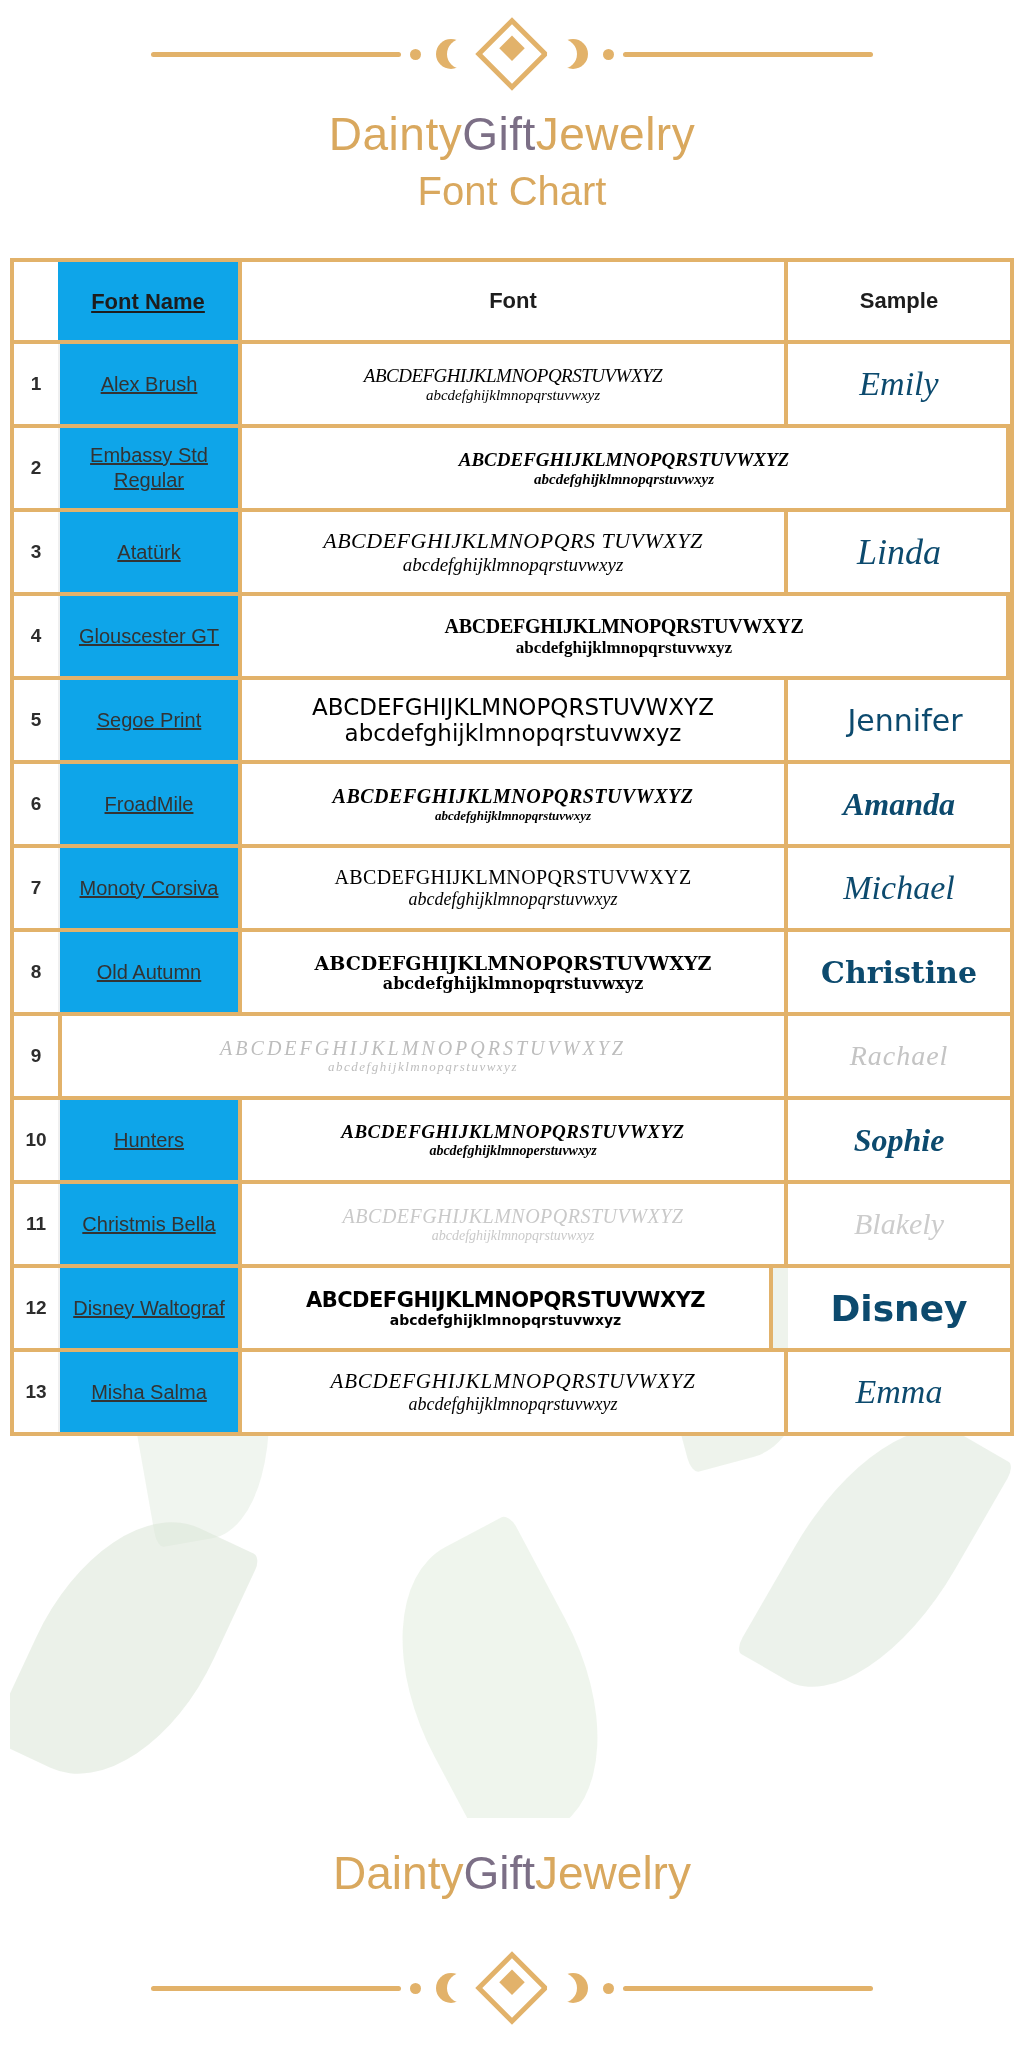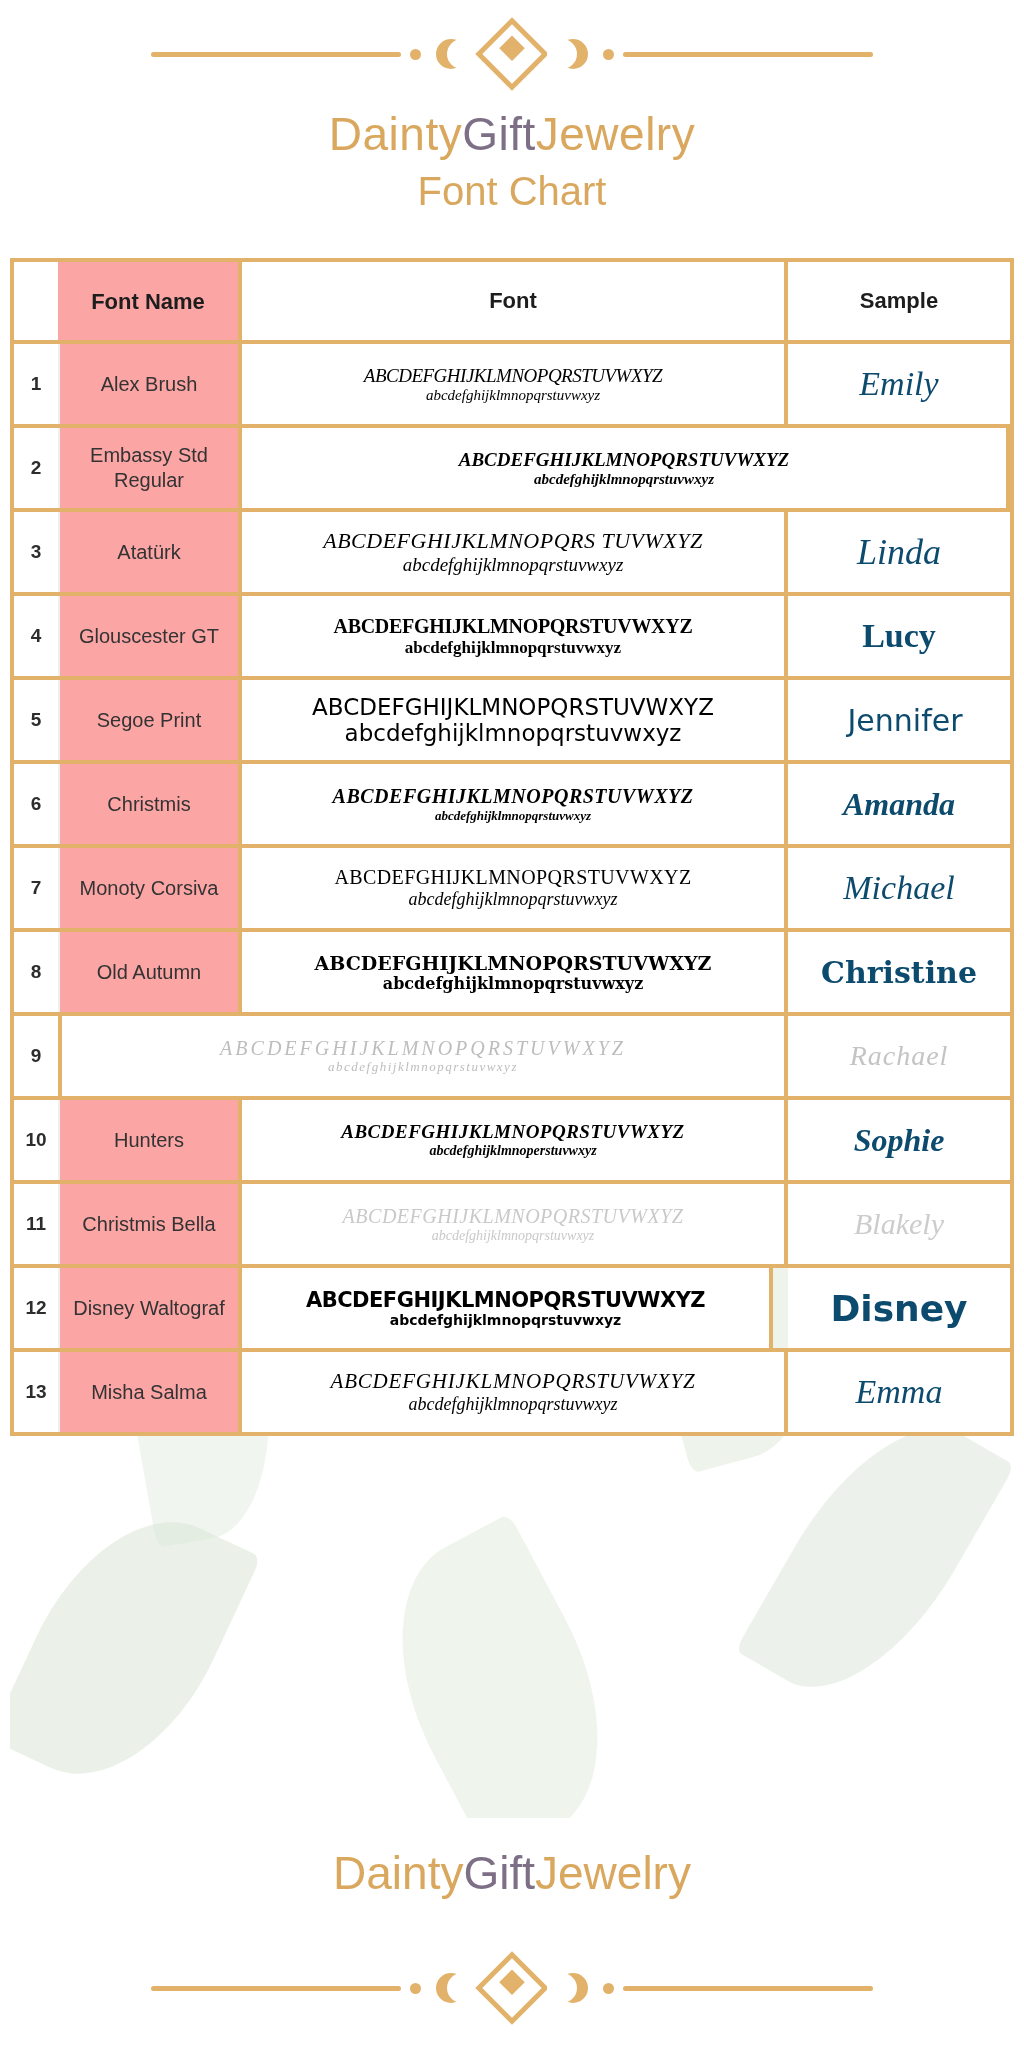--- a/index.html
+++ b/index.html
@@ -175,22 +175,23 @@
     color: #2d2d2d;
     background: #ffffff;
   }
   .c-name {
     width: 180px;
     flex: 0 0 180px;
     font-size: 20px;
     color: #333333;
     padding: 16px 6px;
     border-left: 2px solid #efefef;
-    background: #fca5a5;
+    background: #0ea5e9;
     line-height: 25px;
+    text-decoration: underline;
   }
   .c-font {
     flex: 1 1 auto;
     border-left: 4px solid #e2b26a;
     border-right: 4px solid #e2b26a;
     flex-direction: column;
     background: #ffffff;
     padding: 4px 6px;
   }
   .c-sample {
@@ -337,36 +338,35 @@
       <div class="cell c-sample s-3">Linda</div>
     </div>
 
     <div class="row body-row">
       <div class="cell c-num">4</div>
       <div class="cell c-name">Glouscester GT</div>
       <div class="cell c-font f4">
         <span class="fp-upper">ABCDEFGHIJKLMNOPQRSTUVWXYZ</span>
         <span class="fp-lower">abcdefghijklmnopqrstuvwxyz</span>
       </div>
-      <div class="cell c-sample s-4">Lucy</div>
     </div>
 
     <div class="row body-row">
       <div class="cell c-num">5</div>
       <div class="cell c-name">Segoe Print</div>
       <div class="cell c-font f5">
         <span class="fp-upper">ABCDEFGHIJKLMNOPQRSTUVWXYZ</span>
         <span class="fp-lower">abcdefghijklmnopqrstuvwxyz</span>
       </div>
       <div class="cell c-sample s-5">Jennifer</div>
     </div>
 
     <div class="row body-row">
       <div class="cell c-num">6</div>
-      <div class="cell c-name">Christmis</div>
+      <div class="cell c-name">FroadMile</div>
       <div class="cell c-font f6 serif-it">
         <span class="fp-upper">ABCDEFGHIJKLMNOPQRSTUVWXYZ</span>
         <span class="fp-lower">abcdefghijklmnopqrstuvwxyz</span>
       </div>
       <div class="cell c-sample s-6">Amanda</div>
     </div>
 
     <div class="row body-row">
       <div class="cell c-num">7</div>
       <div class="cell c-name">Monoty Corsiva</div>

